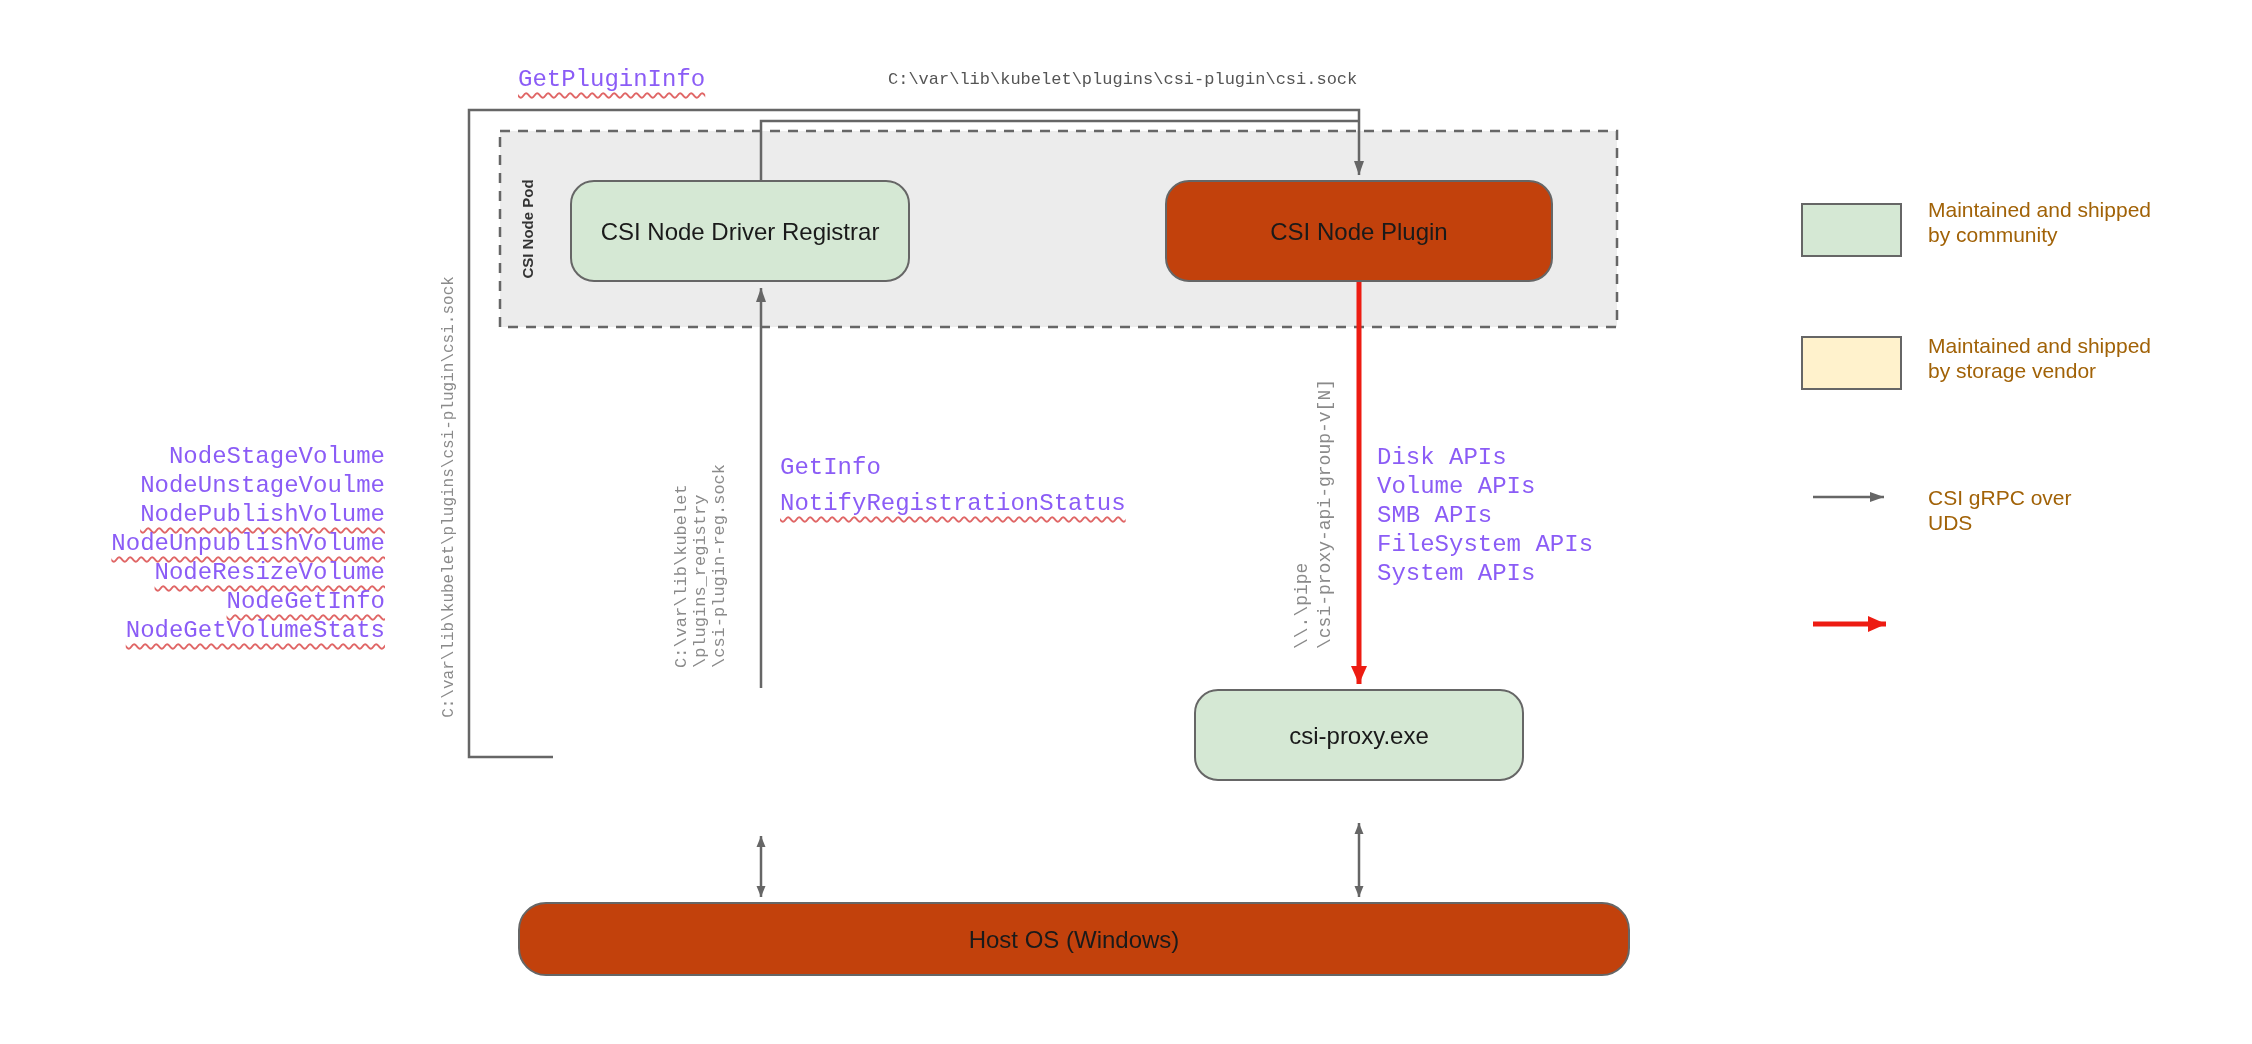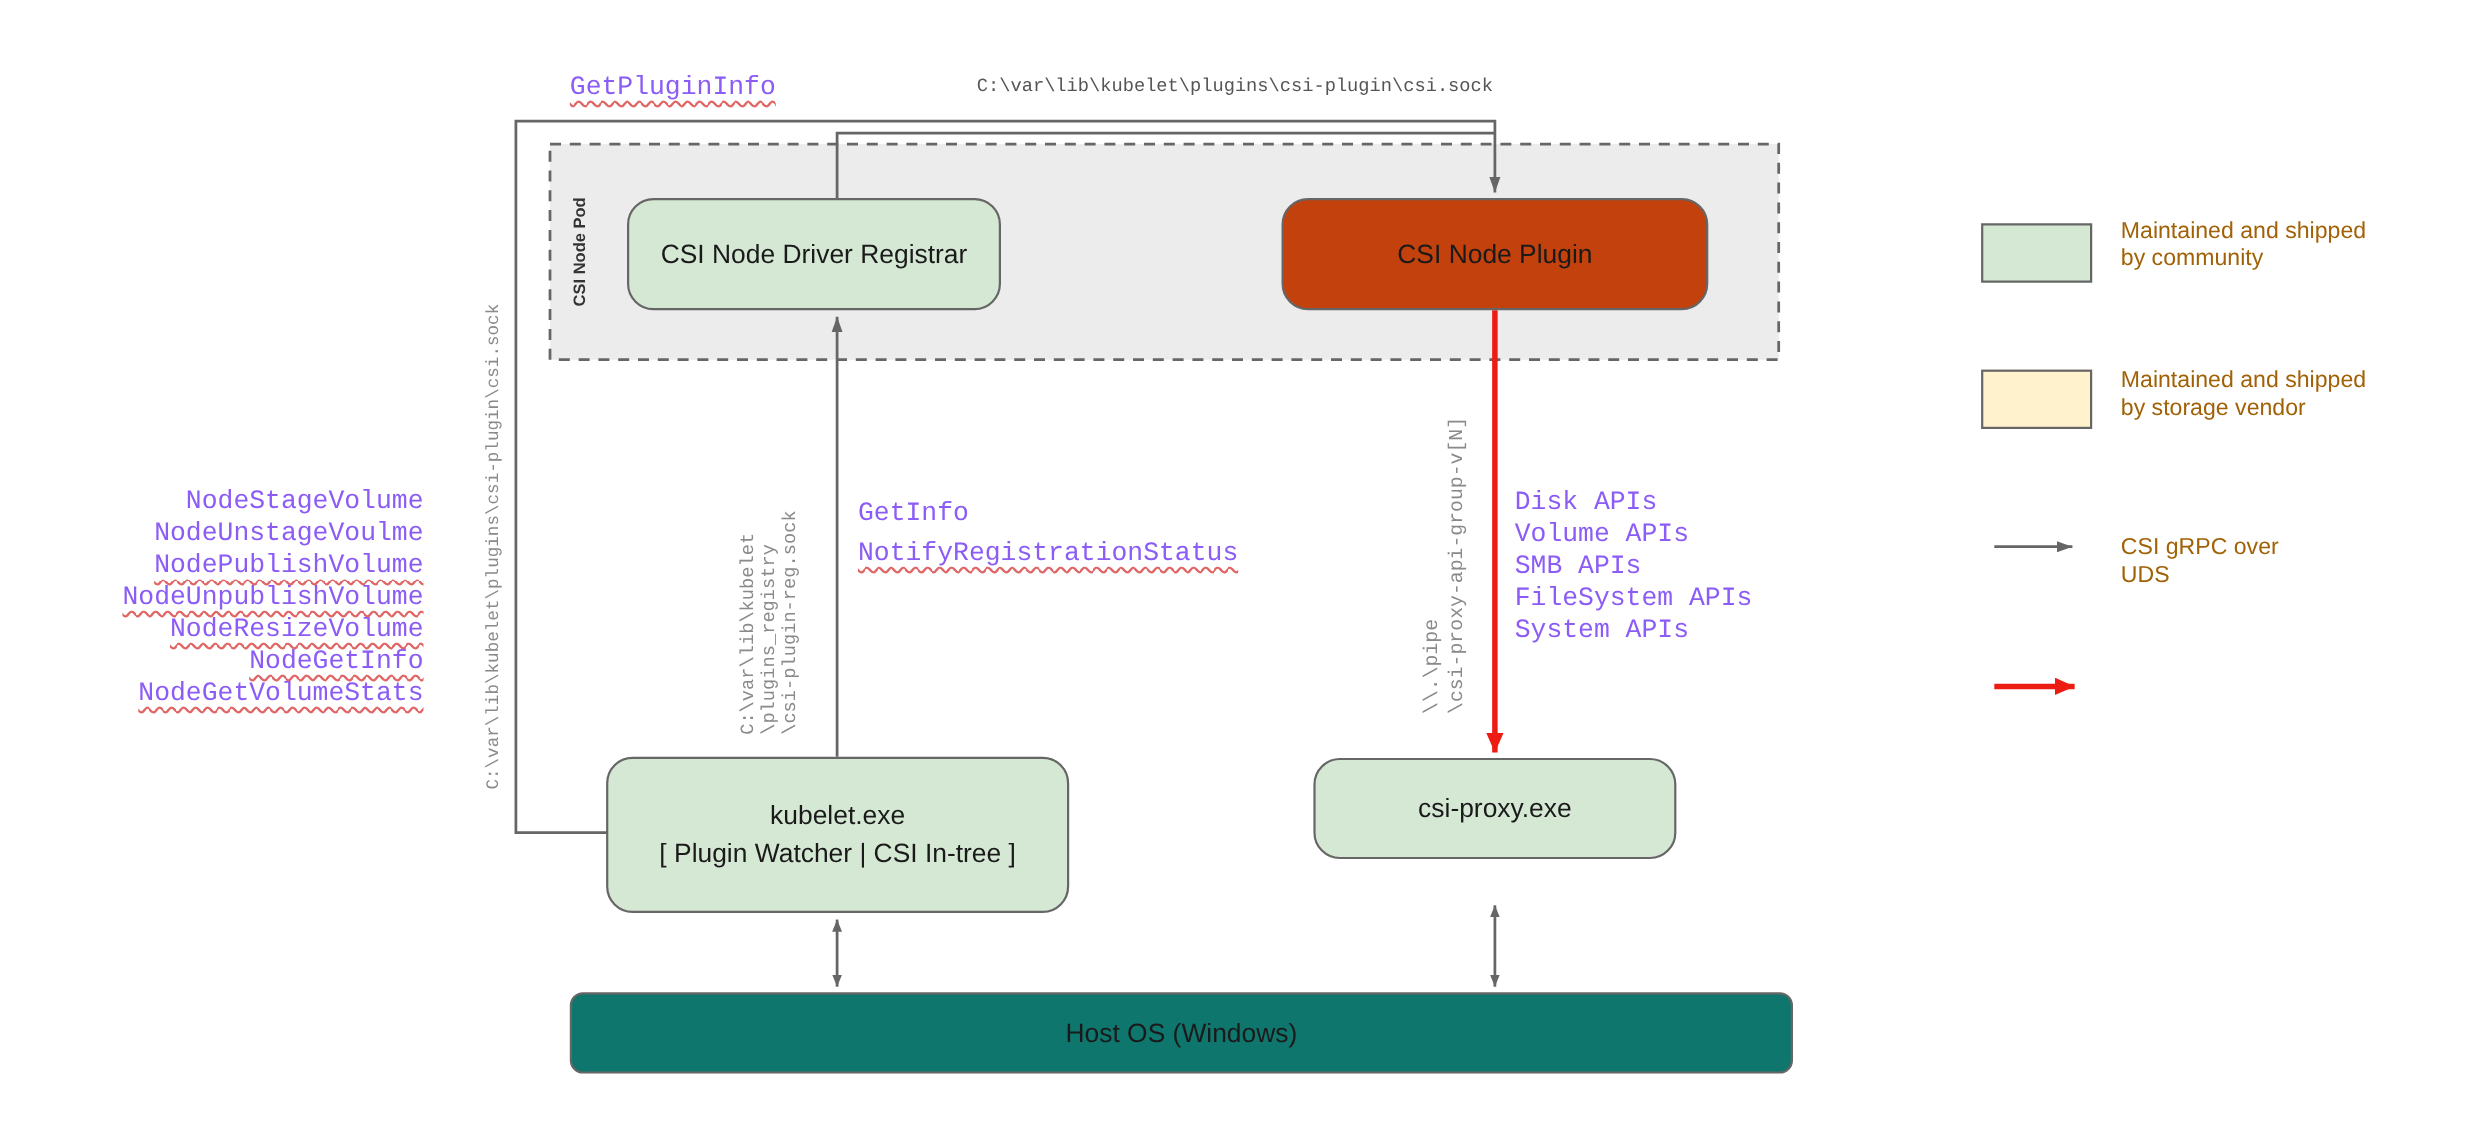--- a/index.html
+++ b/index.html
@@ -5,21 +5,21 @@
   html,body{margin:0;padding:0;background:#ffffff;}
   #canvas{position:relative;width:2252px;height:1044px;background:#ffffff;
           font-family:"Liberation Sans",sans-serif;overflow:hidden;}
   #wires{position:absolute;left:0;top:0;width:2252px;height:1044px;z-index:2;}
 
   .box{position:absolute;z-index:3;display:flex;flex-direction:column;align-items:center;
        justify-content:center;text-align:center;color:#1a1a1a;font-size:24px;line-height:35px;
        border:2.5px solid #666666;border-radius:24px;box-sizing:border-box;}
   .box-green{background:#d5e8d4;}
   .box-yellow{background:#c2410c;}
-  .box-blue{background:#0f766e;border-radius:12px;}
+  .box-blue{background:#c2410c;border-radius:28px;}
 
   .mono{font-family:"Liberation Mono","DejaVu Sans Mono",monospace;}
   .ann{position:absolute;z-index:4;white-space:nowrap;}
   .dark{color:#8b5cf6;}
   .gray{color:#8a8a8a;}
   .midgray{color:#555555;}
 
   .sq{text-decoration:underline;text-decoration-style:wavy;text-decoration-color:#e06666;
       text-decoration-thickness:2px;text-underline-offset:6px;}
 
@@ -83,24 +83,20 @@
     <path d="M 1813 497 H 1884" fill="none" stroke="#666666" stroke-width="2.5" marker-end="url(#ahG)"></path>
     <path d="M 1813 624 H 1886" fill="none" stroke="#ed1c12" stroke-width="5" marker-end="url(#ahR)"></path>
   </svg>
 
   <div class="box box-green" id="registrar-box">
     <div>CSI Node Driver Registrar</div>
   </div>
   <div class="box box-yellow" id="plugin-box">
     <div>CSI Node Plugin</div>
   </div>
-  <div class="box box-green" id="kubelet-box">
-    <div>kubelet.exe</div>
-    <div>[ Plugin Watcher | CSI In-tree ]</div>
-  </div>
   <div class="box box-green" id="csiproxy-box">
     <div>csi-proxy.exe</div>
   </div>
   <div class="box box-blue" id="hostos-box">
     <div>Host OS (Windows)</div>
   </div>
 
   <div id="pod-label">CSI Node Pod</div>
 
   <div class="ann mono dark sq" id="get-plugin-info">GetPluginInfo</div>

